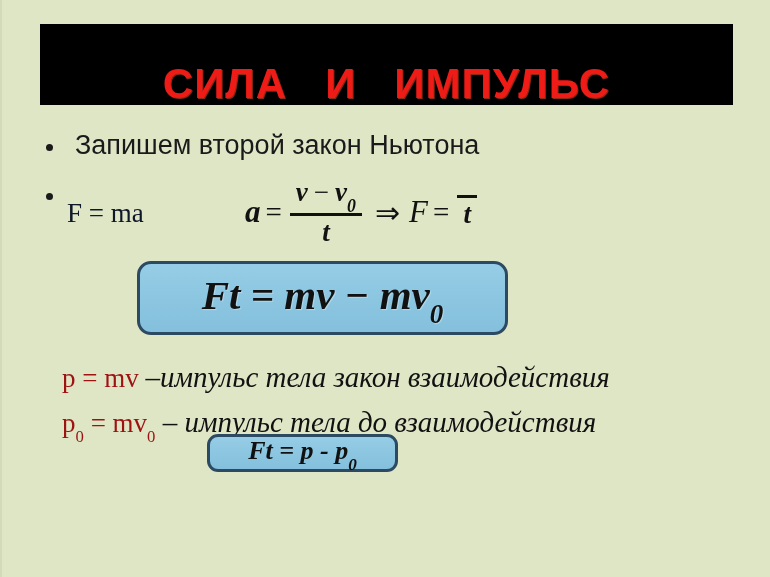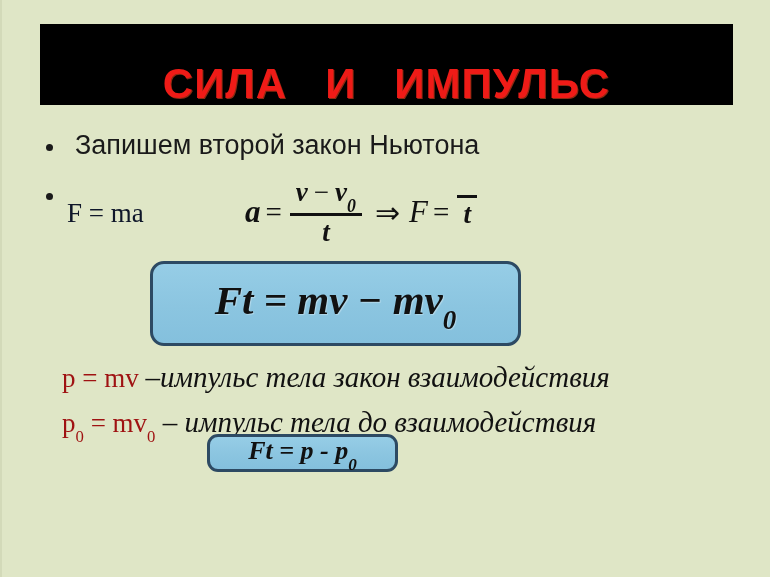--- a/index.html
+++ b/index.html
@@ -157,24 +157,24 @@
     background: #8ecae6;
     background: linear-gradient(180deg, #96cde6 0%, #8bc5e0 55%, #84c0dd 100%);
     border: 3px solid #2d4a63;
     border-radius: 14px;
     box-sizing: border-box;
     display: flex;
     align-items: center;
     justify-content: center;
   }
   #box-main {
-    left: 148px;
+    left: 135px;
     top: 261px;
     width: 371px;
-    height: 85px;
+    height: 74px;
   }
   #box-sub {
     left: 205px;
     top: 434px;
     width: 191px;
     height: 38px;
     border-radius: 11px;
   }
   .box-eq-main {
     font-family: "Liberation Serif", serif;

